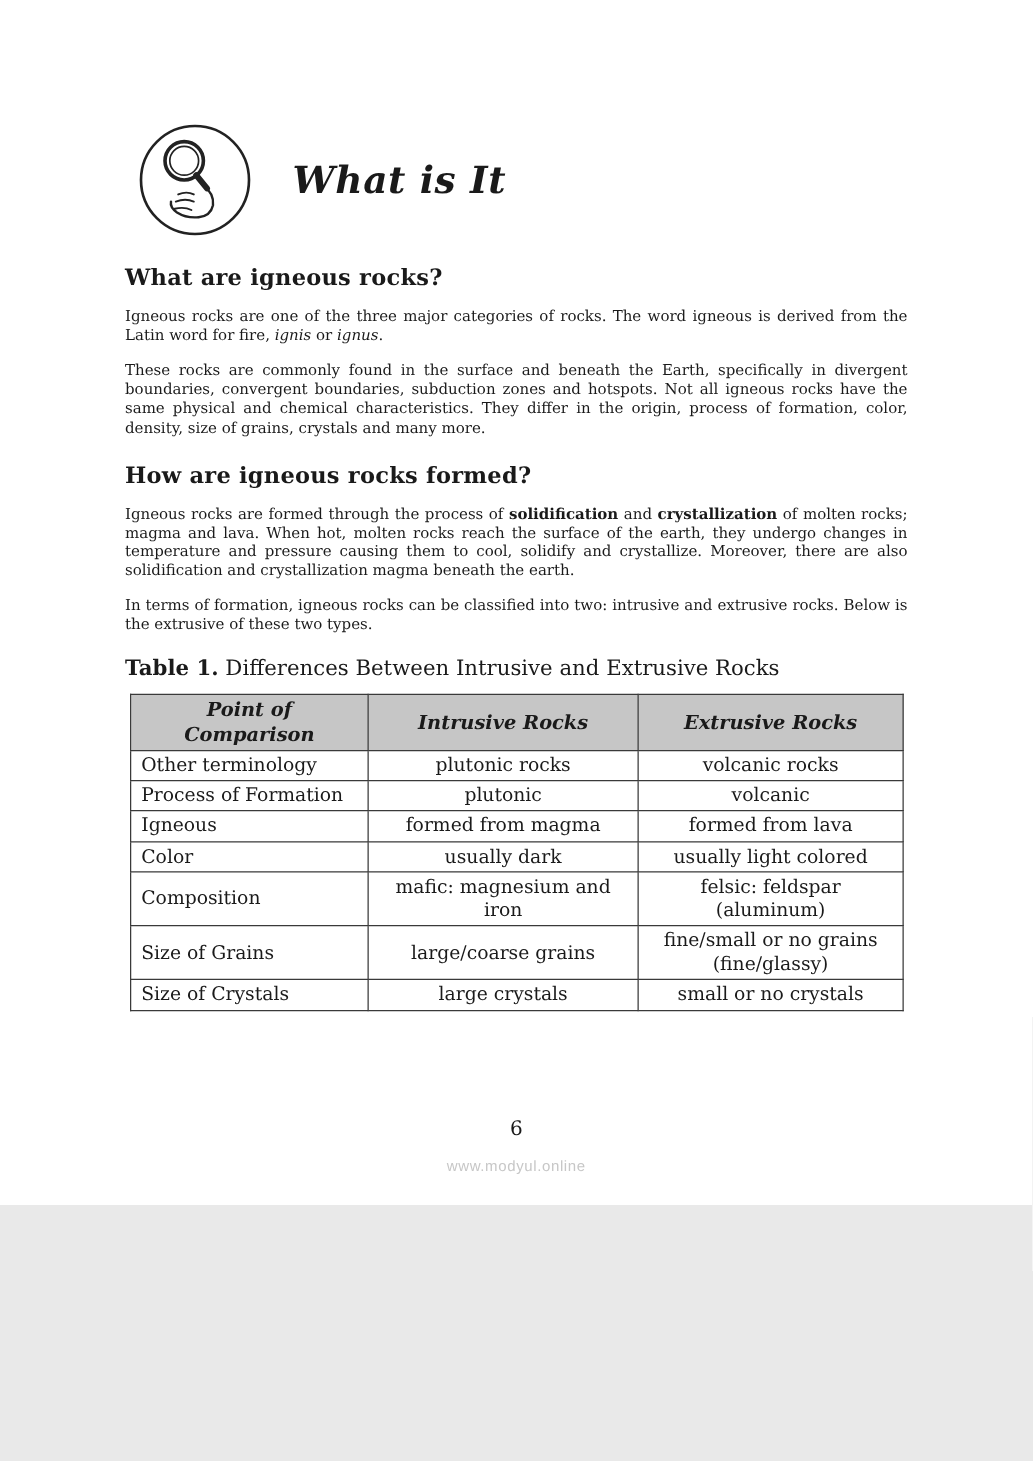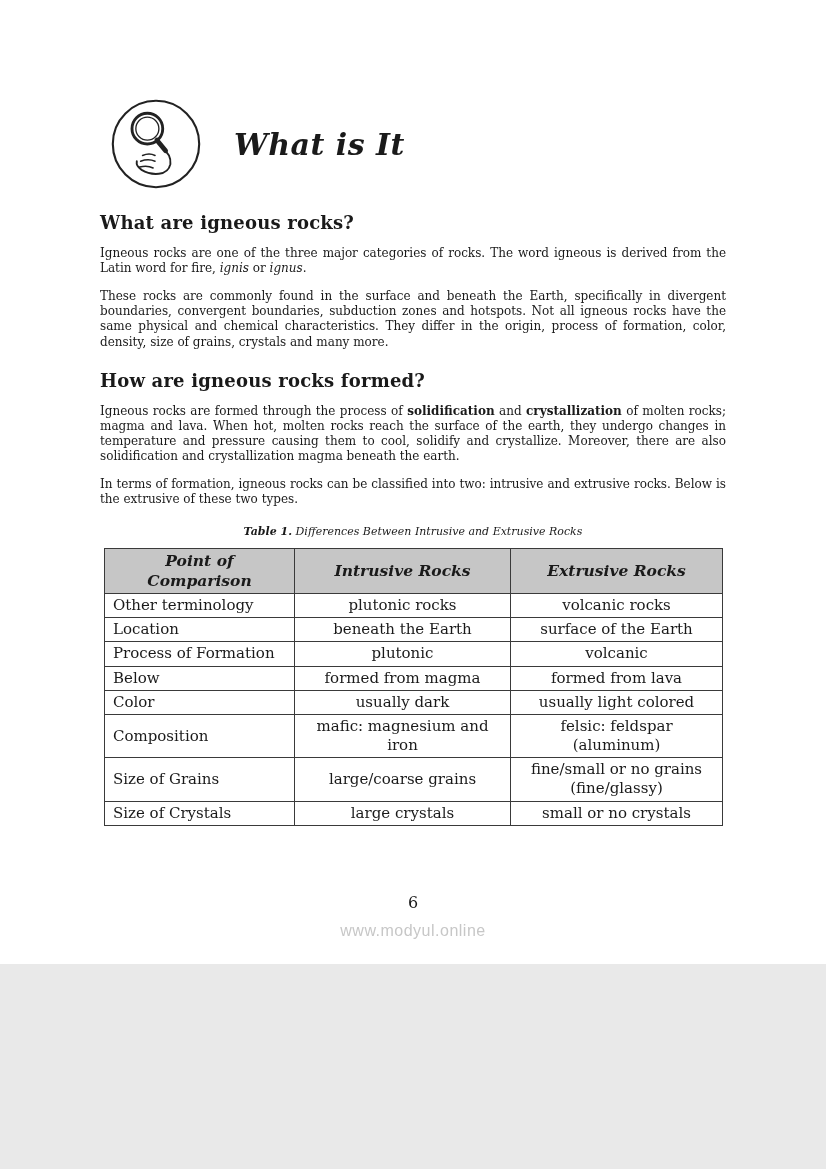--- a/index.html
+++ b/index.html
@@ -43,25 +43,24 @@
   }
   p.body {
     font-size: 12px;
     line-height: 1.26;
     text-align: justify;
     margin-bottom: 13px;
   }
   p.body .it { font-style: italic; }
   p.body .bd { font-weight: bold; }
   .table-caption {
-    text-align: center;
-    font-size: 11px;
+    text-align: left;
+    font-size: 17px;
     margin-top: 18px;
     margin-bottom: 10px;
-    font-style: italic;
   }
   .table-caption .bd { font-weight: bold; }
   table.cmp {
     width: 618px;
     margin-left: 4px;
     border-collapse: collapse;
     table-layout: fixed;
     font-size: 15px;
   }
   table.cmp col.c1 { width: 190px; }
@@ -87,21 +86,21 @@
     bottom: 52px;
     left: 0; right: 0;
     text-align: center;
     font-size: 16px;
   }
   .watermark {
     position: absolute;
     bottom: 24px;
     left: 0; right: 0;
     text-align: center;
-    font-size: 16px;
+    font-size: 12px;
     color: #c7c7c7;
     font-family: "Liberation Sans", sans-serif;
     letter-spacing: 0.5px;
   }
 </style>
 </head>
 <body>
 
 <div class="page">
   <div class="content">
@@ -150,31 +149,26 @@
           <th>Extrusive Rocks</th>
         </tr>
       </thead>
       <tbody>
         <tr>
           <td class="left">Other terminology</td>
           <td class="center">plutonic rocks</td>
           <td class="center">volcanic rocks</td>
         </tr>
         <tr>
-          <td class="left">Location</td>
-          <td class="center">beneath the Earth</td>
-          <td class="center">surface of the Earth</td>
-        </tr>
-        <tr>
           <td class="left">Process of Formation</td>
           <td class="center">plutonic</td>
           <td class="center">volcanic</td>
         </tr>
         <tr>
-          <td class="left">Below</td>
+          <td class="left">Igneous</td>
           <td class="center">formed from magma</td>
           <td class="center">formed from lava</td>
         </tr>
         <tr>
           <td class="left">Color</td>
           <td class="center">usually dark</td>
           <td class="center">usually light colored</td>
         </tr>
         <tr>
           <td class="left">Composition</td>

